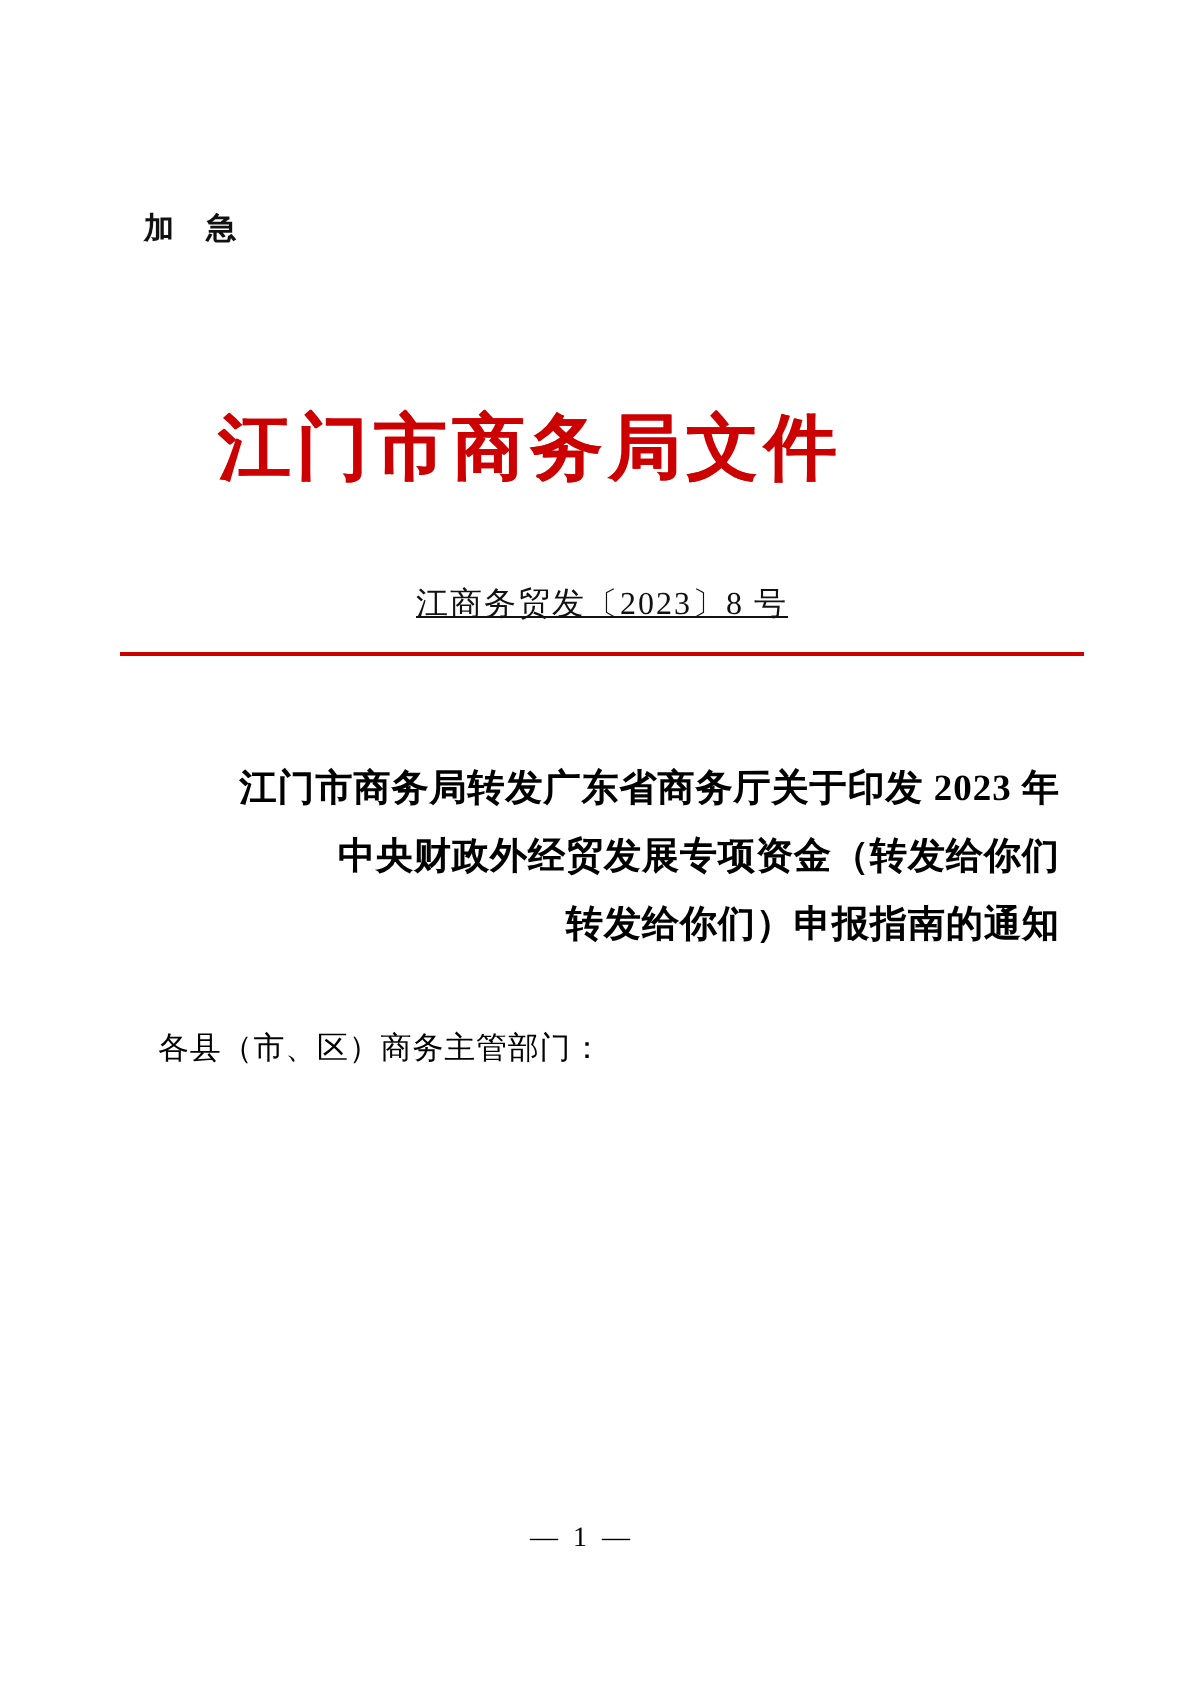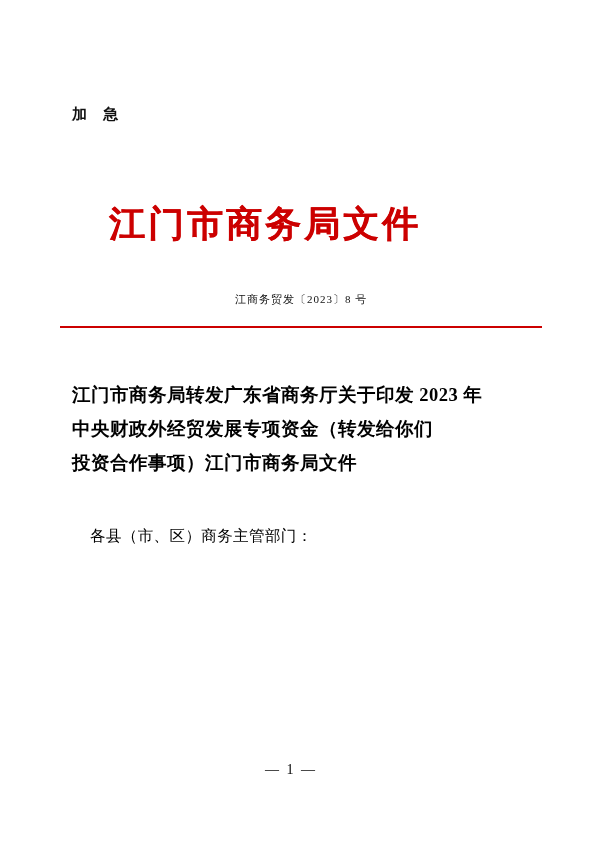--- a/index.html
+++ b/index.html
@@ -44,59 +44,60 @@
     font-family: "Liberation Serif", "DejaVu Serif", serif;
     text-shadow: 0.5px 0 0 #cc0000;
     margin-top: 30px;
   }
   .doc-number {
     position: absolute;
     top: 292px;
     left: 0;
     width: 602px;
     text-align: center;
-    font-size: 11px;
+    font-size: 16px;
     letter-spacing: 1px;
     color: #111111;
+    text-decoration: underline;
   }
   .red-rule {
     position: absolute;
     top: 326px;
     left: 60px;
     width: 482px;
     height: 2px;
     background: #cc0000;
   }
   .main-title {
     position: absolute;
     top: 378px;
     left: 72px;
     width: 458px;
-    text-align: left;
+    text-align: right;
     font-size: 18.5px;
     font-weight: bold;
     line-height: 34px;
     letter-spacing: 0.5px;
   }
   .main-title .line {
     display: block;
     white-space: nowrap;
   }
   .body-text {
     position: absolute;
     top: 508px;
     left: 78px;
     width: 448px;
     font-size: 15.5px;
     line-height: 32px;
     letter-spacing: 0.4px;
     text-align: justify;
   }
   .body-text p {
-    margin: 12px;
+    margin: 1px;
   }
   .body-text p.indent {
     text-indent: 2em;
   }
   .page-number {
     position: absolute;
     top: 762px;
     left: 0;
     width: 602px;
     text-align: center;
@@ -115,21 +116,21 @@
 
   <div class="doc-title">江门市商务局文件</div>
 
   <div class="doc-number">江商务贸发〔2023〕8 号</div>
 
   <div class="red-rule"></div>
 
   <div class="main-title">
     <span class="line">江门市商务局转发广东省商务厅关于印发 2023 年</span>
     <span class="line">中央财政外经贸发展专项资金（转发给你们</span>
-    <span class="line">投资合作事项）江门市商务局文件</span>
+    <span class="line">转发给你们）申报指南的通知</span>
   </div>
 
   <div class="body-text">
     <p>各县（市、区）商务主管部门：</p>
   </div>
 
   <div class="page-number">— 1 —</div>
 
 </div>
 

